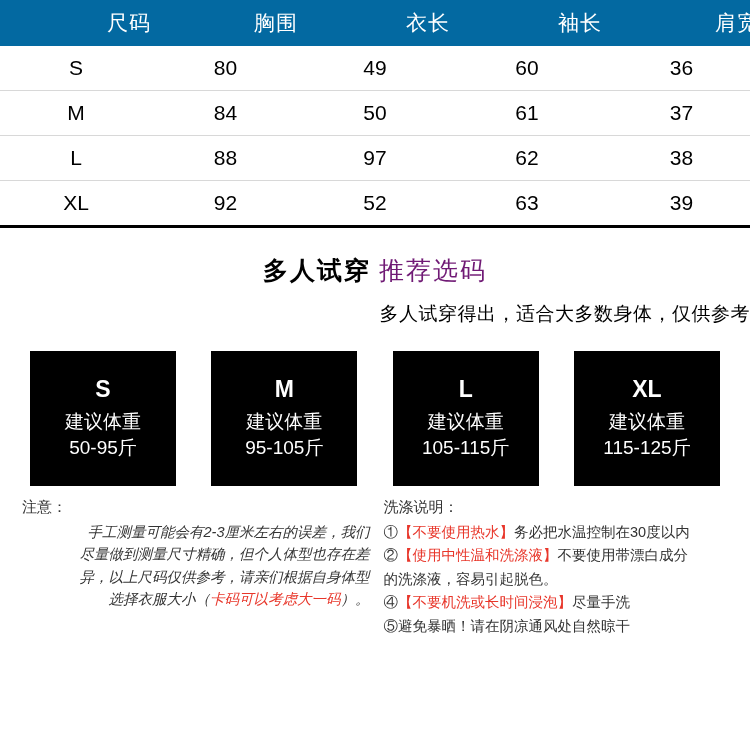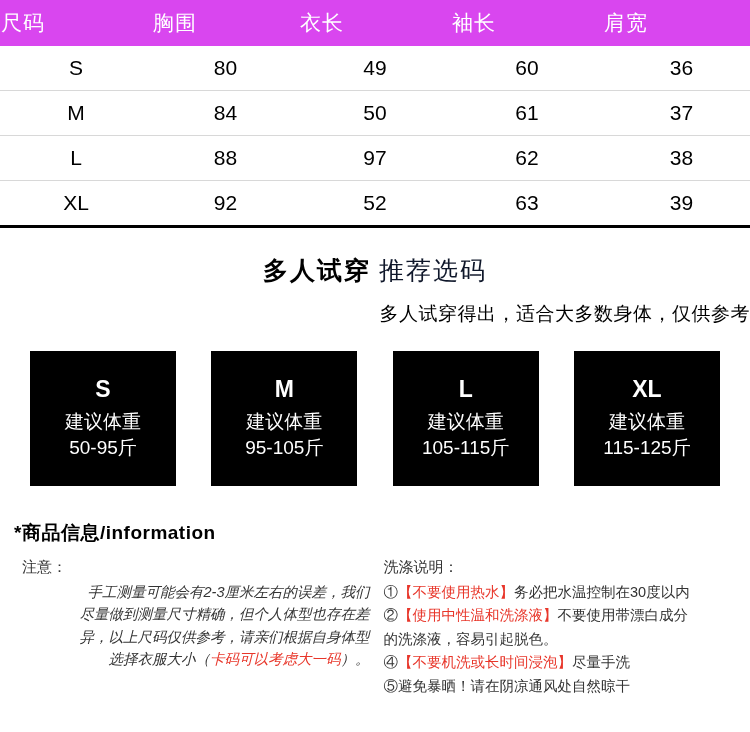--- a/index.html
+++ b/index.html
@@ -20,25 +20,25 @@
     height: 732px;
   }
 
   
   .size-table {
     width: 750px;
     border-collapse: collapse;
     table-layout: fixed;
   }
   .size-table tr.head-row td {
-    background: #d946ef;
+    background: #0369a1;
     color: #fff;
     font-size: 21px;
     height: 44px;
-    text-align: left;
+    text-align: right;
     vertical-align: middle;
     letter-spacing: 1px;
   }
   .size-table tr.data-row td {
     height: 42px;
     text-align: center;
     vertical-align: middle;
     font-size: 21px;
     background: #fff;
     border-bottom: 1px solid #d8d8d8;
@@ -57,21 +57,21 @@
     text-align: center;
     margin-top: 26px;
     font-size: 25px;
     letter-spacing: 2px;
   }
   .reco-title .strong {
     font-weight: bold;
     color: #000;
   }
   .reco-title .light {
-    color: #0f172a;
+    color: #701a75;
     margin-left: 8px;
   }
   .reco-sub {
     text-align: right;
     margin-top: 14px;
     font-size: 19px;
     color: #000;
     letter-spacing: 0.5px;
   }
 
@@ -226,21 +226,20 @@
       <div class="card-label">建议体重</div>
       <div class="card-weight">105-115斤</div>
     </div>
     <div class="card">
       <div class="card-size">XL</div>
       <div class="card-label">建议体重</div>
       <div class="card-weight">115-125斤</div>
     </div>
   </div>
 
-  <div class="info-header">*商品信息/information</div>
 
   <div class="info-body">
     <div class="col-left">
       <div class="sec-title">注意：</div>
       <div class="left-note">
         <div>手工测量可能会有2-3厘米左右的误差，我们</div>
         <div>尽量做到测量尺寸精确，但个人体型也存在差</div>
         <div>异，以上尺码仅供参考，请亲们根据自身体型</div>
         <div>
           <span>选择衣服大小（</span><span class="red">卡码可以考虑大一码</span><span>）。</span>

